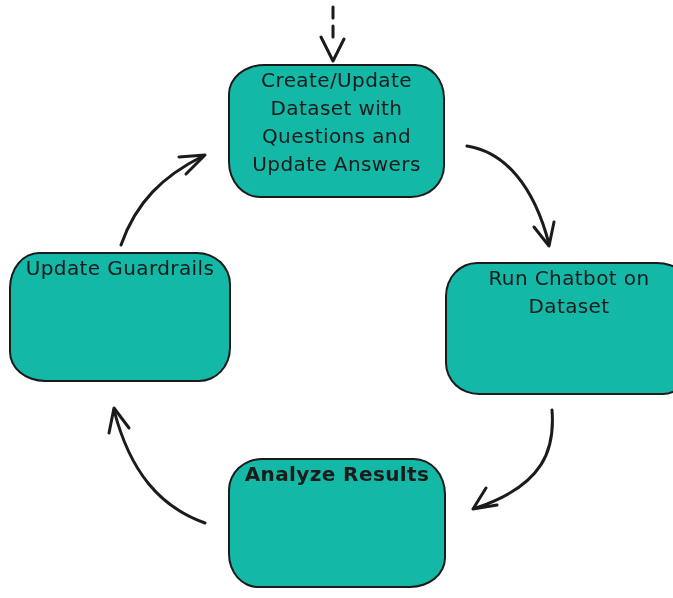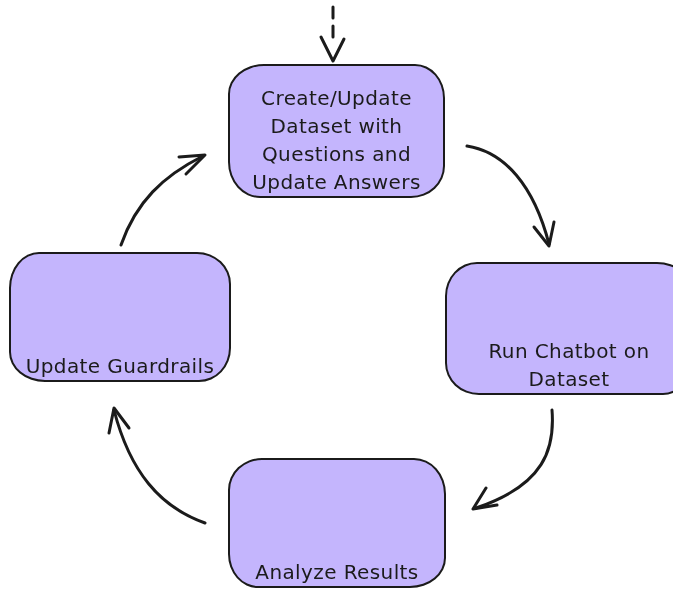--- a/index.html
+++ b/index.html
@@ -27,34 +27,34 @@
   svg.arrow-layer path {
     fill: none;
     stroke: #1b1b1b;
     stroke-width: 3;
     stroke-linecap: round;
     stroke-linejoin: round;
   }
   .node {
     position: absolute;
     border: 2.5px solid #1b1b1b;
-    background: #c4b5fd;
+    background: #14b8a6;
     display: flex;
-    align-items: flex-end;
+    align-items: flex-start;
     justify-content: center;
     text-align: center;
     box-sizing: border-box;
   }
   
   .node-top    { left: 228px; top:  64px; width: 217px; height: 134px;
                  border-radius: 36px 30px 34px 32px / 30px 34px 32px 36px; }
   .node-right  { left: 445px; top: 262px; width: 248px; height: 133px;
                  border-radius: 32px 36px 30px 34px / 34px 30px 36px 32px; }
   .node-bottom { left: 228px; top: 458px; width: 218px; height: 130px;
-                 border-radius: 34px 32px 36px 30px / 32px 36px 30px 34px; }
+                 border-radius: 34px 32px 36px 30px / 32px 36px 30px 34px; font-weight: bold; }
   .node-left   { left:   9px; top: 252px; width: 222px; height: 130px;
                  border-radius: 30px 34px 32px 36px / 36px 32px 34px 30px; }
   .node-label {
     font-size: 20px;
     line-height: 28px;
     letter-spacing: 0.4px;
   }
   .node-label div {
     white-space: nowrap;
   }

